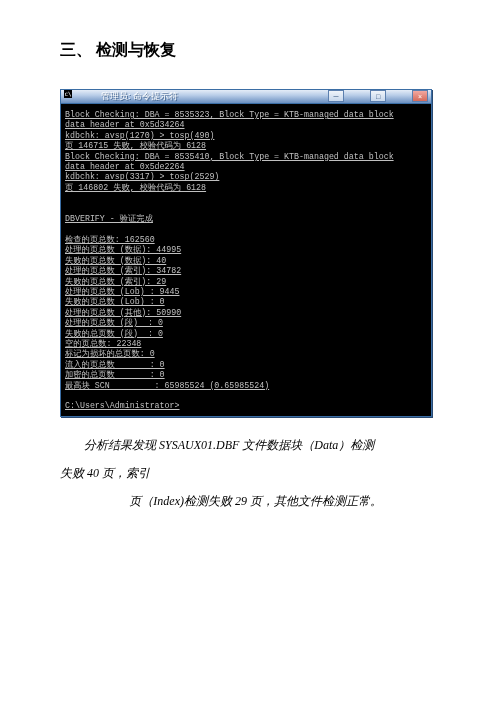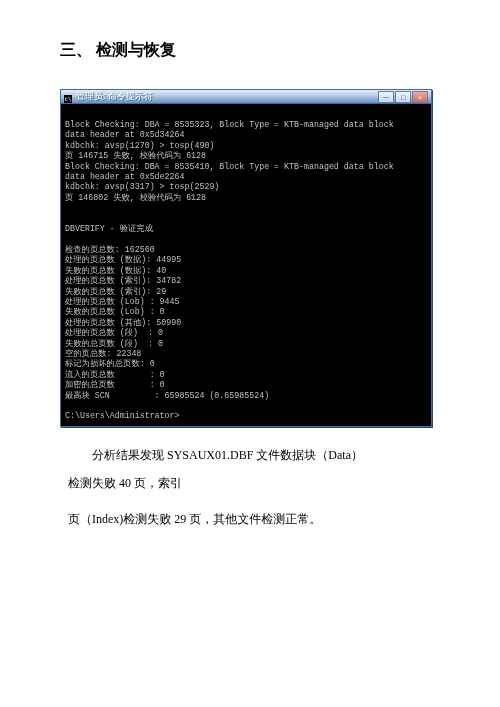--- a/index.html
+++ b/index.html
@@ -28,24 +28,25 @@
     width: 370px;
     margin: 0 auto 14px auto;
     border: 1px solid #3b6ea5;
     box-shadow: 1px 1px 0 #2a4a72;
     background: #000;
   }
   .titlebar {
     height: 14px;
     background: linear-gradient(#e4ecf7, #b9cde8 40%, #6a8fc0);
     display: flex;
-    align-items: flex-end;
+    align-items: flex-start;
     padding: 0 3px;
     box-sizing: border-box;
     border-bottom: 1px solid #3b6ea5;
+    gap: 25px;
   }
   .titlebar .icon {
     width: 8px; height: 8px;
     background: #000;
     margin-right: 4px;
     display: inline-block;
     font-size: 6px;
     color: #fff;
     text-align: center;
     line-height: 8px;
@@ -75,32 +76,35 @@
   .titlebar .btn.close {
     background: linear-gradient(#f2a8a0, #d46a5a);
     color: #fff;
   }
   .term-body {
     background: #000;
     color: #c0c0c0;
     font-family: "Consolas", "Courier New", monospace;
     font-size: 8.3px;
     line-height: 10.4px;
-    padding: 16px 6px 4px 4px;
+    padding: 6px 6px 4px 4px;
     white-space: pre;
     letter-spacing: 0;
+    text-decoration: underline;
   }
   .para {
     font-size: 12px;
     line-height: 28px;
     text-indent: 2em;
-    margin: 8px;
+    margin: 0;
+    font-style: italic;
   }
   .para + .para {
     text-indent: 0;
+    text-align: right;
   }
 </style>
 </head>
 <body>
 
 <div class="page">
 
   <div class="h1">三、  检测与恢复</div>
 
 

